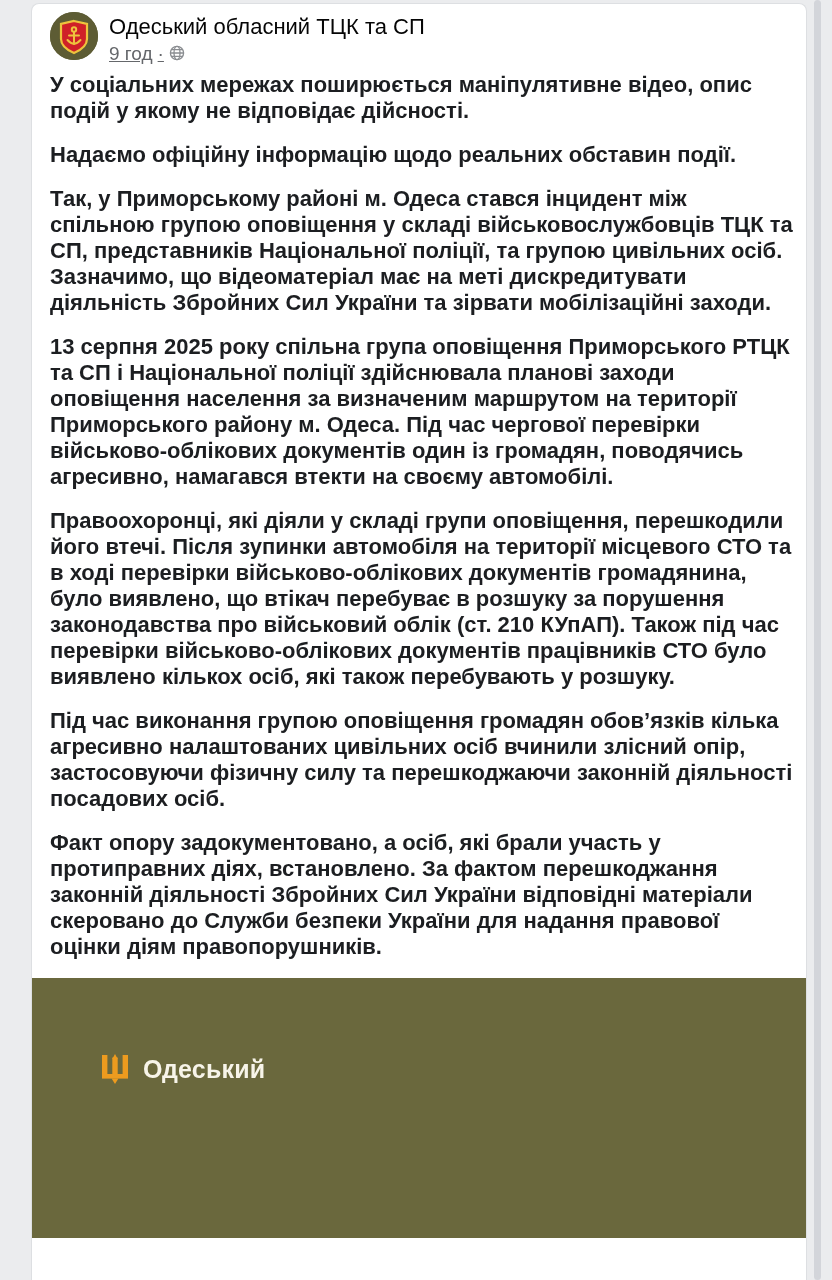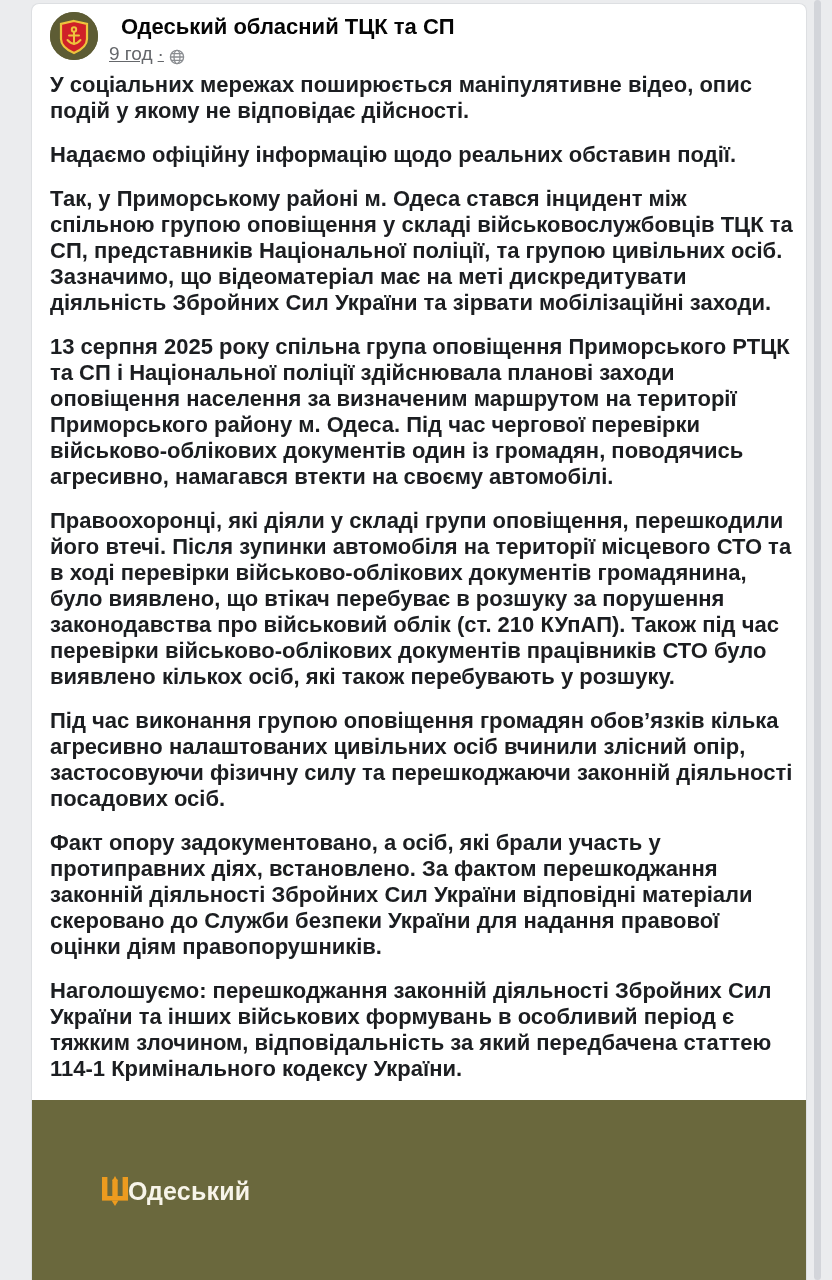--- a/index.html
+++ b/index.html
@@ -39,44 +39,44 @@
   
   .post-header{display:flex;align-items:flex-start;padding:8px 16px 2px 18px;}
   .avatar{
     width:48px;height:48px;border-radius:50%;
     background:var(--avatar_bg);
     flex:0 0 48px;cursor:pointer;
     display:flex;align-items:center;justify-content:center;
   }
   .header-info{margin-left:11px;padding-top:2px;}
   .page-name{
-    font-size:22px;font-weight:bold;color:#050505;
-    line-height:26px;cursor:pointer;margin-left:12px;
+    font-size:22px;font-weight:normal;color:#050505;
+    line-height:26px;cursor:pointer;
   }
   .meta-row{
-    display:flex;align-items:center;gap:5px;
+    display:flex;gap:5px;
     font-size:19px;color:var(--meta_text);line-height:24px;margin-top:2px;text-decoration:underline;
   }
   .globe{width:16px;height:16px;display:inline-block;color:#8a8d91;margin-top:1px;}
   
   .post-text{
     padding:4px 10px 0 18px;
     font-size:22px;line-height:26px;color:var(--body_text);font-weight:bold;
   }
   .post-text p{margin:0 0 18px 0;}
   
   .banner{
     width:776px;height:260px;
     background:var(--banner_bg);
     cursor:pointer;
     position:relative;
   }
   .banner-inner{
     position:absolute;left:70px;top:72px;
-    display:flex;align-items:flex-start;justify-content:space-between;
+    display:flex;align-items:flex-start;gap:15px;justify-content:space-between;
   }
   .trident{width:26px;height:30px;margin-top:4px;flex:0 0 26px;}
   .banner-title{
     font-size:25px;font-weight:bold;color:var(--banner_text);
     line-height:38px;letter-spacing:.2px;
   }
 </style>
 </head>
 <body>
 
@@ -115,21 +115,20 @@
     </div>
 
     <div class="post-text">
         <p>У соціальних мережах поширюється маніпулятивне відео, опис подій у якому не відповідає дійсності.</p>
         <p>Надаємо офіційну інформацію щодо реальних обставин події.</p>
         <p>Так, у Приморському районі м. Одеса стався інцидент між спільною групою оповіщення у складі військовослужбовців ТЦК та СП, представників Національної поліції, та групою цивільних осіб. Зазначимо, що відеоматеріал має на меті дискредитувати діяльність Збройних Сил України та зірвати мобілізаційні заходи.</p>
         <p>13 серпня 2025 року спільна група оповіщення Приморського РТЦК та СП і Національної поліції здійснювала планові заходи оповіщення населення за визначеним маршрутом на території Приморського району м. Одеса. Під час чергової перевірки військово-облікових документів один із громадян, поводячись агресивно, намагався втекти на своєму автомобілі.</p>
         <p>Правоохоронці, які діяли у складі групи оповіщення, перешкодили його втечі. Після зупинки автомобіля на території місцевого СТО та в ході перевірки військово-облікових документів громадянина, було виявлено, що втікач перебуває в розшуку за порушення законодавства про військовий облік (ст. 210 КУпАП). Також під час перевірки військово-облікових документів працівників СТО було виявлено кількох осіб, які також перебувають у розшуку.</p>
         <p>Під час виконання групою оповіщення громадян обов’язків кілька агресивно налаштованих цивільних осіб вчинили злісний опір, застосовуючи фізичну силу та перешкоджаючи законній діяльності посадових осіб.</p>
         <p>Факт опору задокументовано, а осіб, які брали участь у протиправних діях, встановлено. За фактом перешкоджання законній діяльності Збройних Сил України відповідні матеріали скеровано до Служби безпеки України для надання правової оцінки діям правопорушників.</p>
-        <p>Наголошуємо: перешкоджання законній діяльності Збройних Сил України та інших військових формувань в особливий період є тяжким злочином, відповідальність за який передбачена статтею 114-1 Кримінального кодексу України.</p>
       </div>
 
     <div class="banner">
       <div class="banner-inner">
         <svg class="trident" viewBox="0 0 26 30">
           <g fill="#ed9b1f">
             <rect x="0" y="1" width="5.4" height="21"></rect>
             <polygon points="10.3,5 13,0 15.7,5"></polygon>
             <rect x="10.3" y="3.5" width="5.4" height="19"></rect>
             <rect x="20.6" y="1" width="5.4" height="21"></rect>

